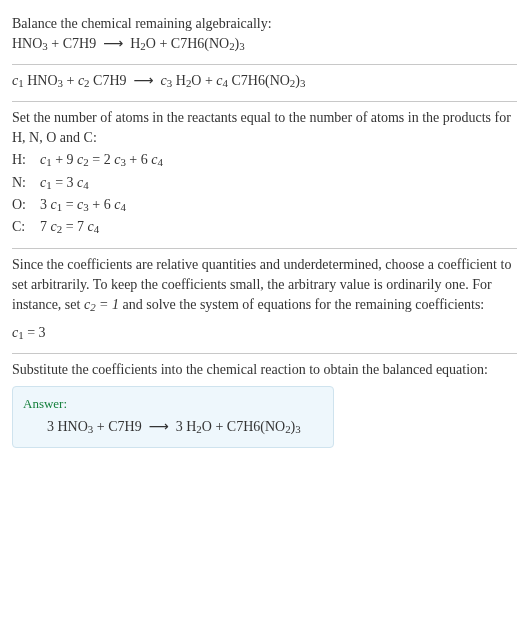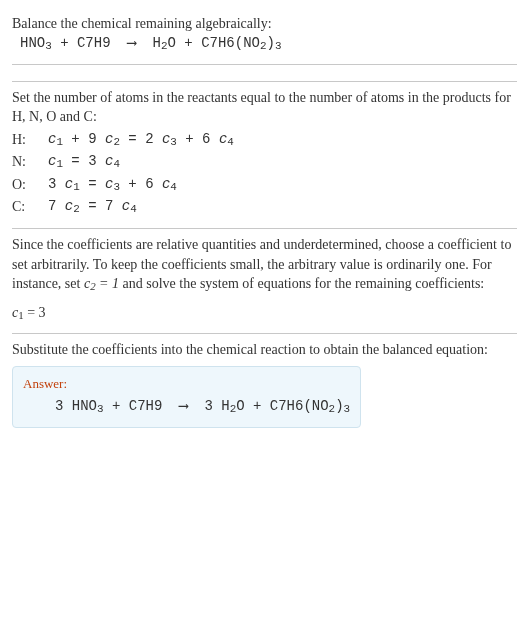--- a/index.html
+++ b/index.html
@@ -15,23 +15,22 @@
   .section {
     padding: 6px 0 10px 0;
   }
   .hr {
     height: 1px;
     background: #c8c8c8;
     border: none;
     margin: 0;
   }
   .equation {
-    font-family: Liberation Mono, monospace;
+    font-family: Liberation Serif, serif;
     white-space: nowrap;
-    margin-left: 8px;
   }
   .table {
     margin-top: 2px;
   }
   .row {
     display: flex;
     gap: 10px;
     padding: 1px 0;
   }
   .row .lab {
@@ -44,21 +43,21 @@
     background: #eef7fc;
     border: 1px solid #cfe3ee;
     border-radius: 4px;
     padding: 8px 10px 10px 10px;
     margin-top: 6px;
     width: fit-content;
     min-width: 300px;
   }
   .answer-label {
     font-size: 13px;
-    color: #c2410c;
+    color: #15803d;
     margin-bottom: 4px;
   }
   .answer-eq {
     padding-left: 24px;
   }
   sub { font-size: 0.75em; vertical-align: sub; line-height: 0; }
   .sub2 { font-size: 0.78em; vertical-align: -2px; }
   .ital { font-style: italic; }
 </style>
 </head>
@@ -66,20 +65,23 @@
 
 <div class="section">
   <div>Balance the chemical remaining algebraically:</div>
   <div class="equation">
     HNO<span class="sub2">3</span> + C7H9 &nbsp;⟶&nbsp; H<span class="sub2">2</span>O + C7H6(NO<span class="sub2">2</span>)<span class="sub2">3</span>
   </div>
 </div>
 <div class="hr"></div>
 
 <div class="section">
+  <div class="equation">
+    <span class="ital">c</span><span class="sub2">1</span> HNO<span class="sub2">3</span> + <span class="ital">c</span><span class="sub2">2</span> C7H9 &nbsp;⟶&nbsp; <span class="ital">c</span><span class="sub2">3</span> H<span class="sub2">2</span>O + <span class="ital">c</span><span class="sub2">4</span> C7H6(NO<span class="sub2">2</span>)<span class="sub2">3</span>
+  </div>
 </div>
 <div class="hr"></div>
 
 <div class="section">
   <div>Set the number of atoms in the reactants equal to the number of atoms in the products for H, N, O and C:</div>
   <div class="table">
     <div class="row">
       <span class="lab">H:</span>
       <span class="equation"><span class="ital">c</span><span class="sub2">1</span> + 9 <span class="ital">c</span><span class="sub2">2</span> = 2 <span class="ital">c</span><span class="sub2">3</span> + 6 <span class="ital">c</span><span class="sub2">4</span></span>
     </div>

